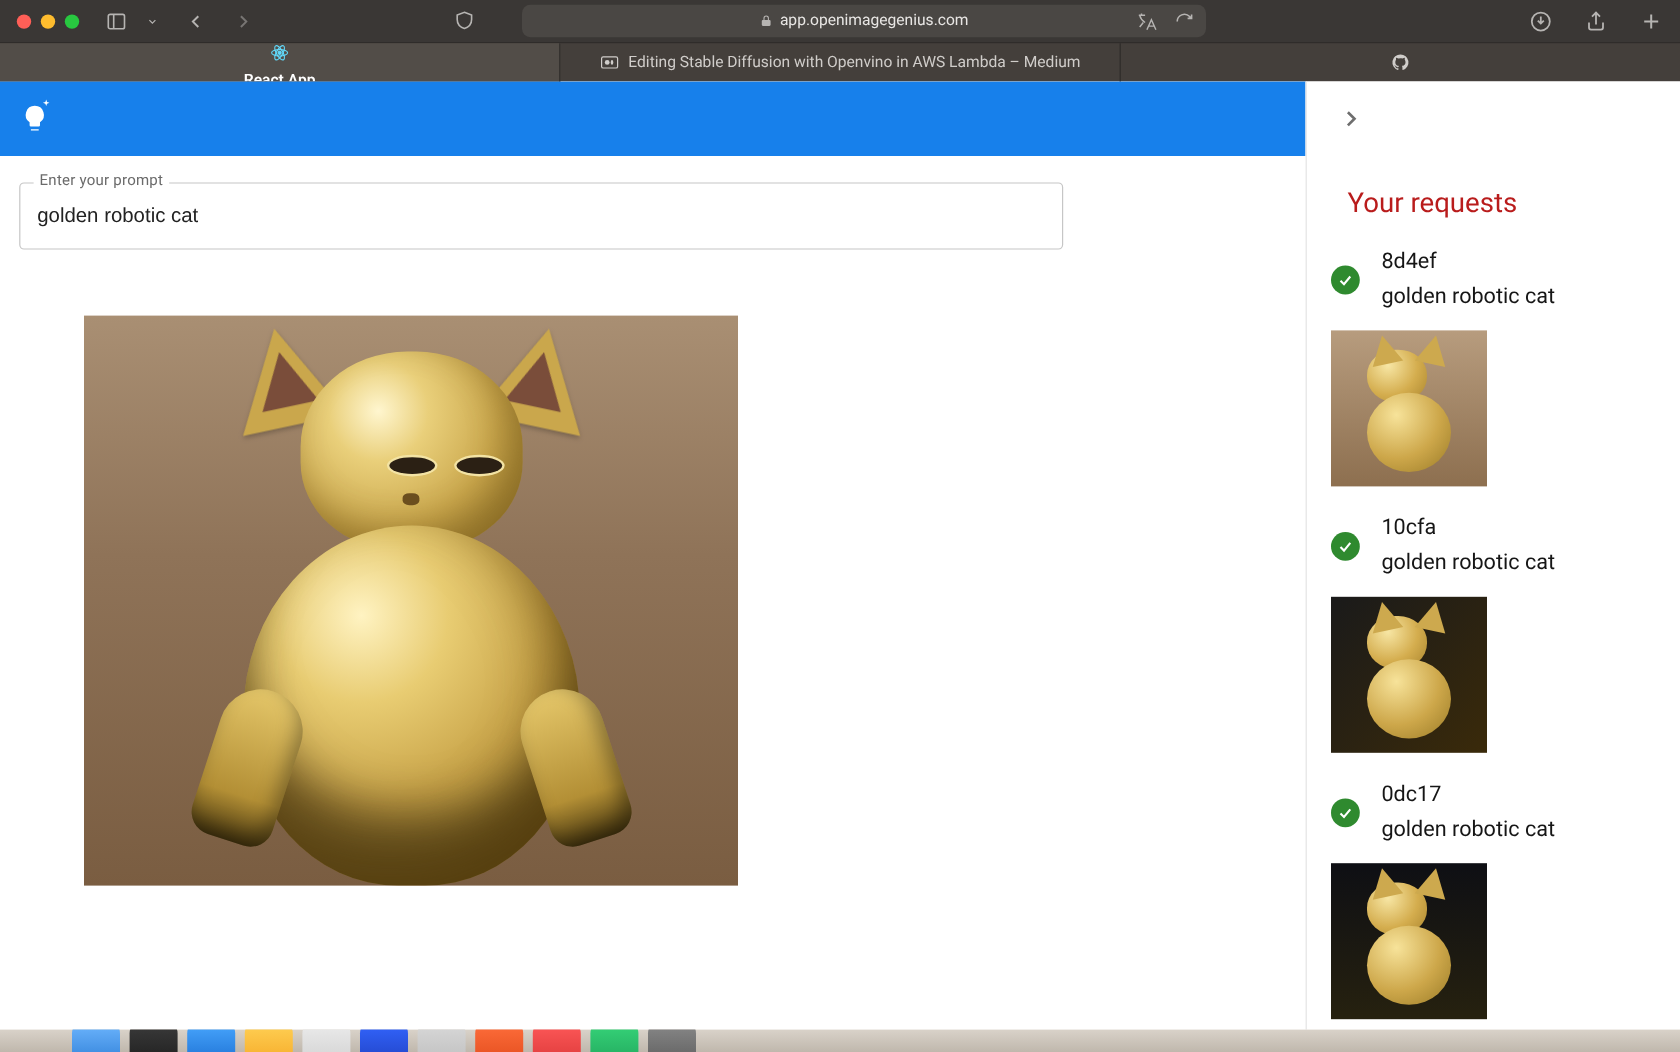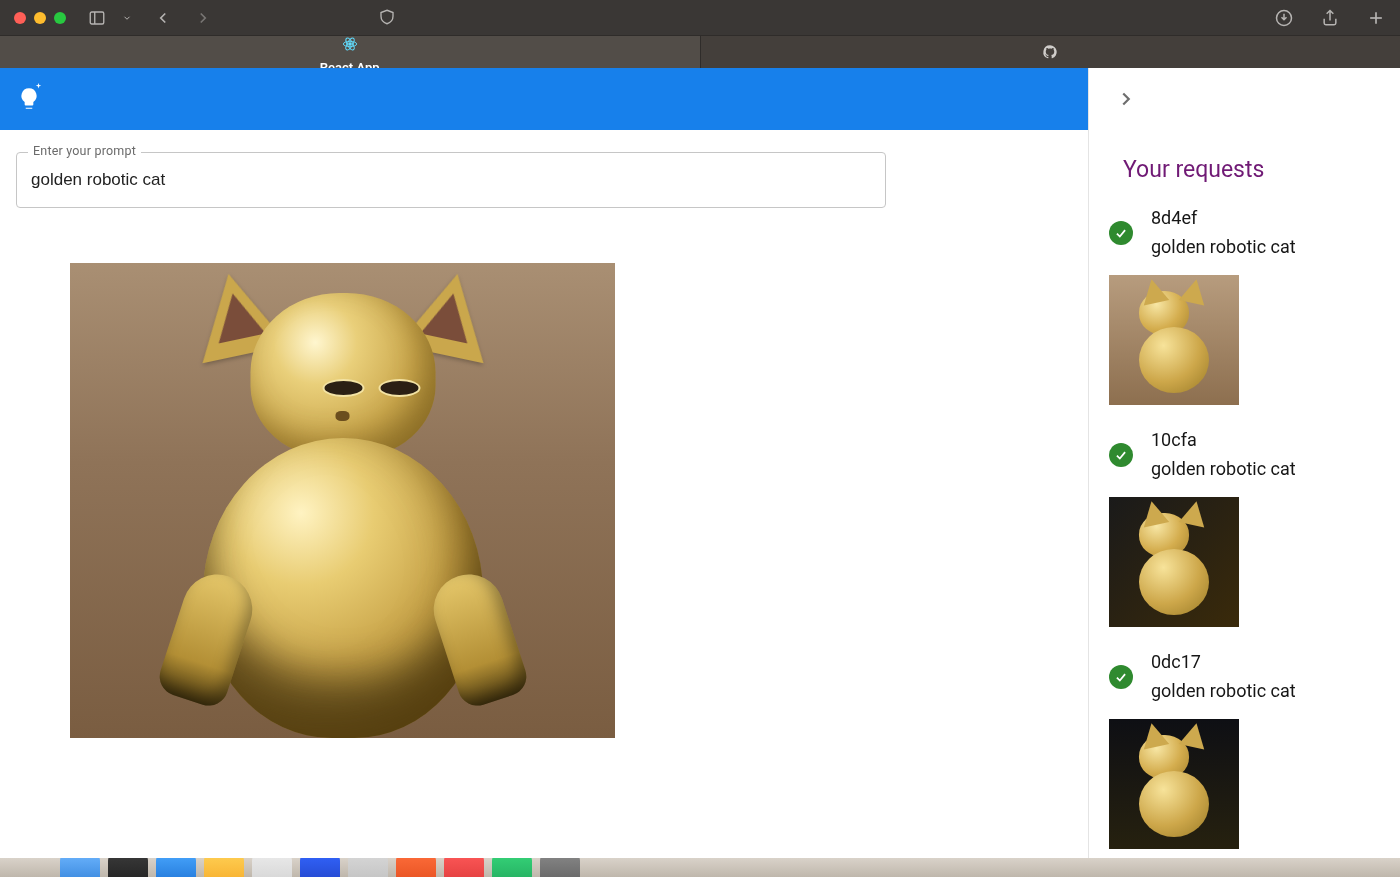--- a/index.html
+++ b/index.html
@@ -46,21 +46,21 @@
   .cat .body{position:absolute; top:165px; left:50%; transform:translateX(-50%); width:280px; height:300px; background:radial-gradient(circle at 35% 25%, #fff3c2 0%, #e8cc72 25%, #c7a247 55%, #9d7f2b 100%); border-radius:50% 50% 46% 46% / 52% 52% 48% 48%; box-shadow: inset -18px -26px 50px rgba(80,55,5,.55), inset 0 -60px 40px rgba(30,20,5,.55);}
   .cat .arm{position:absolute; top:300px; width:70px; height:130px; background:linear-gradient(180deg,#e5c76a,#b38f35 70%, #4a3910); border-radius:36px 36px 20px 20px; box-shadow: inset -6px -8px 16px rgba(0,0,0,.35);}
   .cat .arm.l{left:20px; transform:rotate(18deg);} .cat .arm.r{right:20px; transform:rotate(-18deg);}
   .cat .eye{position:absolute; top:88px; width:38px; height:14px; background:#2b2014; border-radius:50%; box-shadow:0 0 0 2px #f3e3a4;}
   .cat .eye.l{left:74px;} .cat .eye.r{left:130px;}
   .cat .nose{position:absolute; top:118px; left:50%; transform:translateX(-50%); width:14px;height:10px;background:#6b4e1e;border-radius:40%;}
   
   .sidebar{ width:312px; border-left:1px solid #e4e4e4; background:#fff; display:flex; flex-direction:column; overflow:hidden;}
   .sidebar-top{ height:62px; display:flex; align-items:center; padding-left:26px;}
   .side-chevron{ width:22px;height:22px; color:#6e6e6e;}
-  .side-title{ font-size:23px; font-weight:400; color:#701a75; padding:26px 0 10px 34px;}
+  .side-title{ font-size:23px; font-weight:400; color:#b91c1c; padding:26px 0 10px 34px;}
   .req-list{ padding:0 16px 0 20px; overflow:auto;}
   .req{ padding:14px 0 6px 0;}
   .req-head{ display:flex; align-items:flex-start; gap:18px;}
   .ok-badge{ width:24px; height:24px; background:#2f8a2f; border-radius:50%; display:flex; align-items:center; justify-content:center; color:#fff; margin-top:14px;}
   .ok-badge svg{width:14px;height:14px;}
   .req-texts{display:flex; flex-direction:column; gap:8px;}
   .req-id{ font-size:18px; color:#161616;}
   .req-prompt{ font-size:18px; color:#161616;}
   .thumb{ width:130px; height:130px; margin:18px 0 4px 0; border-radius:0; background:#8b7355; position:relative; overflow:hidden;}
   .thumb.t1{background:linear-gradient(180deg,#b79c7e,#8d6f4f);}
@@ -107,20 +107,40 @@
         <svg viewBox="0 0 24 24" fill="none" stroke="currentColor" stroke-width="2.2">
           <polyline points="9 18 15 12 9 6"></polyline>
         </svg>
       </span>
   </div>
   <span class="chrome-icon shield">
     <svg viewBox="0 0 24 24" fill="none" stroke="currentColor" stroke-width="1.8">
         <path d="M12 3l8 3v5c0 5-3.5 8.5-8 10-4.5-1.5-8-5-8-10V6l8-3z"></path>
       </svg>
   </span>
+  <div class="addr">
+    <span class="chrome-icon lock">
+        <svg viewBox="0 0 24 24" fill="currentColor">
+          <path d="M12 2a5 5 0 00-5 5v3H6a2 2 0 00-2 2v7a2 2 0 002 2h12a2 2 0 002-2v-7a2 2 0 00-2-2h-1V7a5 5 0 00-5-5zm-3 8V7a3 3 0 016 0v3H9z"></path>
+        </svg>
+      </span>
+    <span>app.openimagegenius.com</span>
+    <div class="inaddr-right">
+      <span class="chrome-icon" style="width:20px">
+          <svg viewBox="0 0 24 24" fill="none" stroke="currentColor" stroke-width="1.6">
+            <path d="M4 5h7M7 3v2M5 5c1 4 3 6 6 8M9 13l-4 5M13 21l5-11 5 11M15 17h6"></path>
+          </svg>
+        </span>
+      <span class="chrome-icon" style="width:16px">
+          <svg viewBox="0 0 24 24" fill="none" stroke="currentColor" stroke-width="2">
+            <path d="M3 12a9 9 0 0115.5-6.3L21 8M21 3v5h-5"></path>
+          </svg>
+        </span>
+    </div>
+  </div>
   <div class="right-icons">
     <span class="chrome-icon">
         <svg viewBox="0 0 24 24" fill="none" stroke="currentColor" stroke-width="1.8">
           <circle cx="12" cy="12" r="9"></circle>
           <path d="M12 7v7M9 11l3 3 3-3"></path>
         </svg>
       </span>
     <span class="chrome-icon">
         <svg viewBox="0 0 24 24" fill="none" stroke="currentColor" stroke-width="1.8">
           <path d="M12 3v12M8 7l4-4 4 4M5 13v5a2 2 0 002 2h10a2 2 0 002-2v-5"></path>
@@ -139,20 +159,30 @@
   <div class="tab active">
     <span class="favicon">
         <svg viewBox="0 0 24 24" fill="none" stroke="#61dafb" stroke-width="1.4">
           <circle cx="12" cy="12" r="2" fill="#61dafb"></circle>
           <ellipse cx="12" cy="12" rx="10" ry="4"></ellipse>
           <ellipse cx="12" cy="12" rx="10" ry="4" transform="rotate(60 12 12)"></ellipse>
           <ellipse cx="12" cy="12" rx="10" ry="4" transform="rotate(120 12 12)"></ellipse>
         </svg>
       </span>
     <span class="lbl">React App</span>
+  </div>
+  <div class="tab">
+    <span class="favicon">
+        <svg viewBox="0 0 24 24">
+          <rect x="2" y="5" width="20" height="14" rx="2" fill="none" stroke="#d0cdca" stroke-width="1.5"></rect>
+          <circle cx="9" cy="12" r="3" fill="#d0cdca"></circle>
+          <ellipse cx="15" cy="12" rx="1.6" ry="3" fill="#d0cdca"></ellipse>
+        </svg>
+      </span>
+    <span class="lbl">Editing Stable Diffusion with Openvino in AWS Lambda – Medium</span>
   </div>
   <div class="tab" style="border-right:none">
     <span class="favicon">
         <svg viewBox="0 0 24 24" fill="#d0cdca">
           <path d="M12 2a10 10 0 00-3.16 19.49c.5.09.68-.22.68-.48v-1.7c-2.78.6-3.37-1.34-3.37-1.34-.46-1.17-1.12-1.48-1.12-1.48-.91-.62.07-.61.07-.61 1 .07 1.53 1.04 1.53 1.04.9 1.53 2.36 1.09 2.94.83.09-.65.35-1.09.63-1.34-2.22-.25-4.56-1.11-4.56-4.95 0-1.09.39-1.99 1.03-2.69-.1-.25-.45-1.27.1-2.65 0 0 .84-.27 2.75 1.03A9.56 9.56 0 0112 6.84c.85 0 1.71.12 2.51.34 1.91-1.3 2.75-1.03 2.75-1.03.55 1.38.2 2.4.1 2.65.64.7 1.03 1.6 1.03 2.69 0 3.85-2.34 4.7-4.57 4.95.36.31.68.92.68 1.85v2.74c0 .27.18.58.69.48A10 10 0 0012 2z"></path>
         </svg>
       </span>
   </div>
 </div>
 

